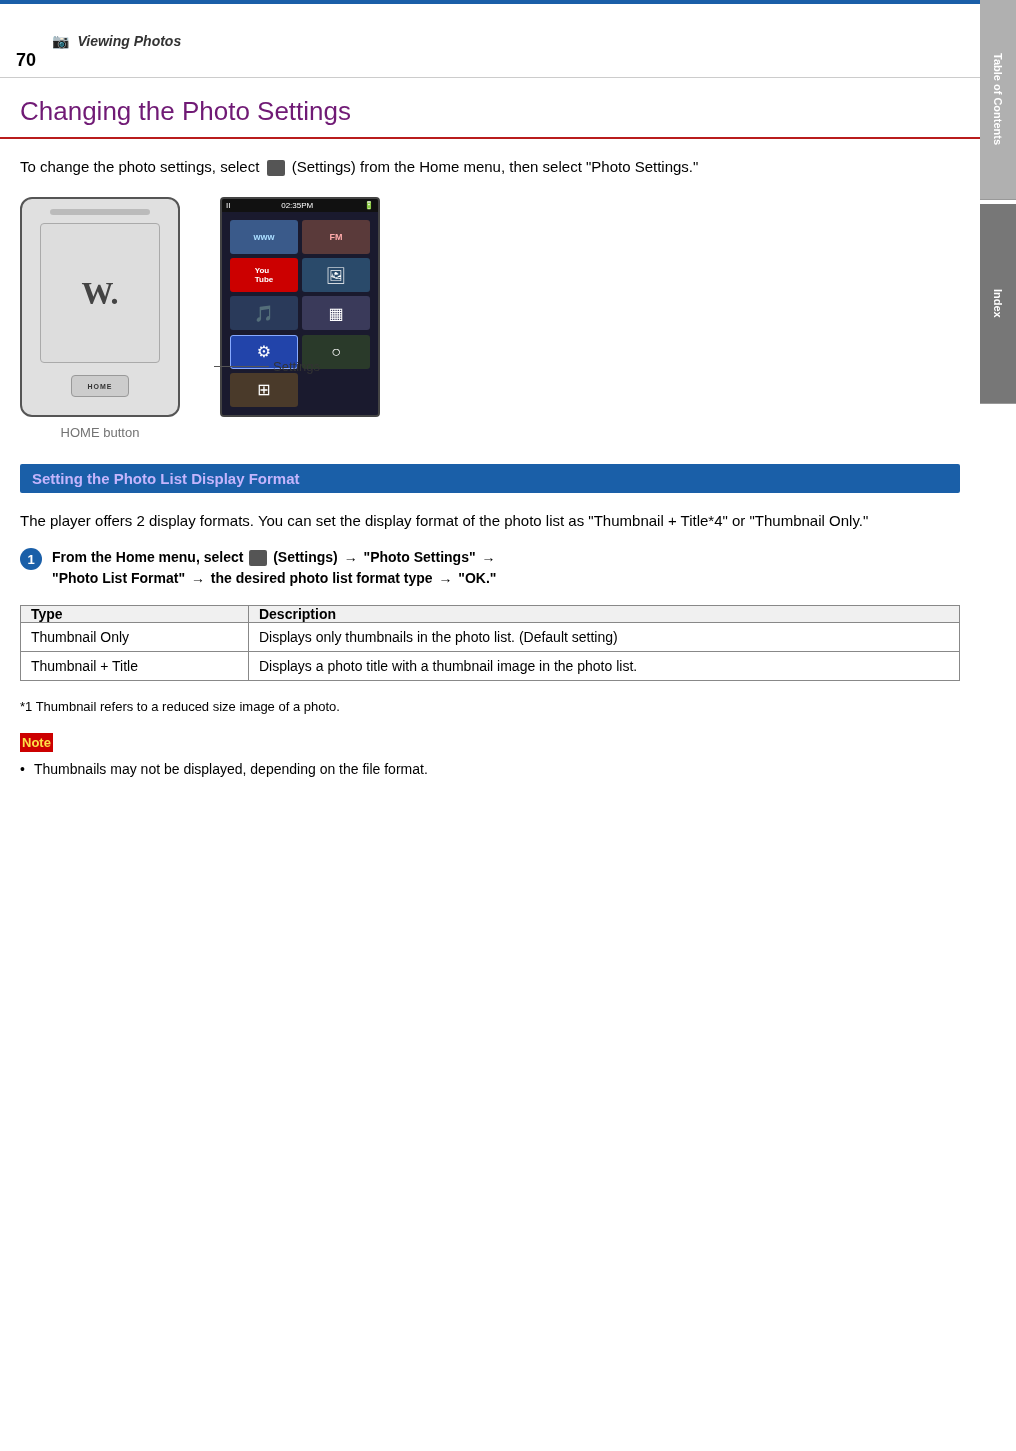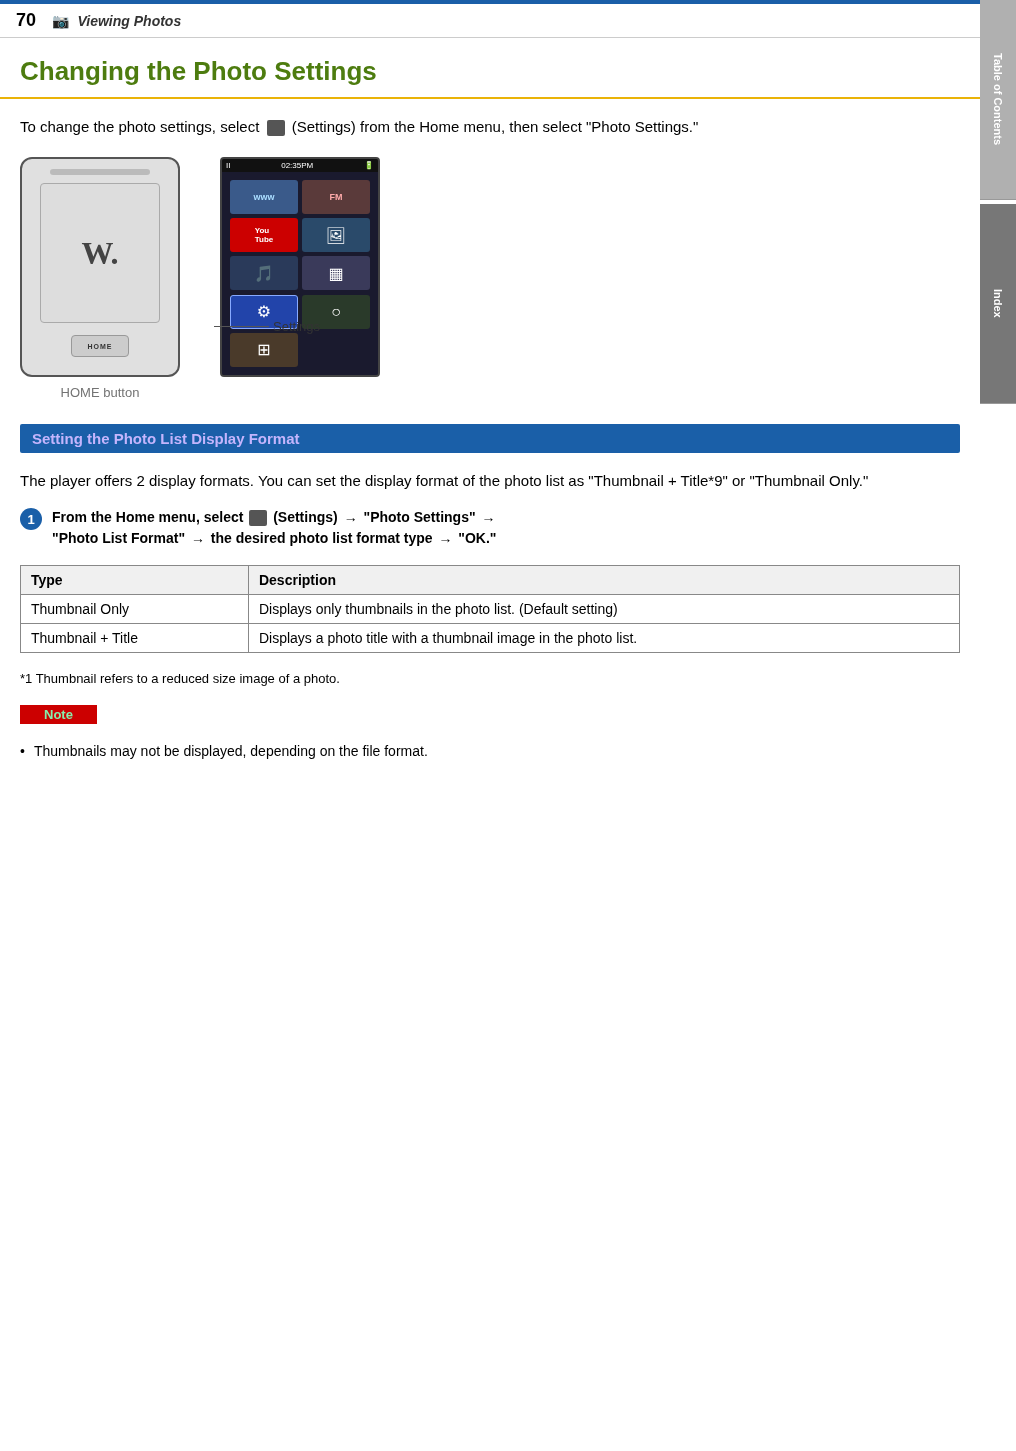--- a/index.html
+++ b/index.html
@@ -53,20 +53,21 @@
       display: flex;
       align-items: center;
       padding: 6px 16px;
       border-bottom: 1px solid #ccc;
       background: #fff;
     }
     .page-number {
       font-size: 18px;
       font-weight: bold;
       margin-right: 16px;
+      margin-top: 40px;
     }
     .page-icon {
       margin-right: 8px;
       font-size: 14px;
     }
     .page-section-title {
       font-size: 14px;
       font-style: italic;
       font-weight: bold;
       color: #333;
@@ -75,24 +76,24 @@
     
     .top-blue-line {
       height: 4px;
       background: #1a5fa8;
       margin-bottom: 0;
     }
 
     
     .chapter-heading {
       font-size: 26px;
-      font-weight: bold;
-      color: #4d7c0f;
+      font-weight: normal;
+      color: #701a75;
       padding: 18px 20px 10px 20px;
-      border-bottom: 2px solid #eab308;
+      border-bottom: 2px solid #b91c1c;
       margin-bottom: 16px;
     }
 
     
     .intro-para {
       padding: 0 20px;
       margin-bottom: 18px;
       line-height: 1.6;
     }
 
@@ -242,21 +243,21 @@
     
     .settings-table {
       margin: 0 20px 16px 20px;
       border-collapse: collapse;
       width: calc(100% - 40px);
       border: 1px solid #888;
     }
     .settings-table th {
       background: #f0f0f0;
       border: 1px solid #888;
-      padding: 6px 10px;
+      padding: 0 10px;
       text-align: left;
       font-size: 14px;
     }
     .settings-table td {
       border: 1px solid #888;
       padding: 6px 10px;
       font-size: 14px;
       vertical-align: top;
     }
 
@@ -268,25 +269,25 @@
       line-height: 1.5;
     }
 
     
     .note-box {
       margin: 0 20px;
     }
     .note-label {
       display: inline-block;
       background: #cc0000;
-      color: #86efac;
+      color: #fde047;
       font-size: 13px;
       font-weight: bold;
-      padding: 2px 24px;
-      margin-bottom: 16px;
+      padding: 2px 2px;
+      margin-bottom: 6px;
     }
     .note-content {
       font-size: 14px;
       line-height: 1.6;
     }
     .note-content li {
       list-style: none;
       padding-left: 14px;
       position: relative;
     }
@@ -375,21 +376,21 @@
           <div style="width:55px;height:1px;background:#555;"></div>
           <span style="font-size:13px;color:#333;margin-left:4px;">Settings</span>
         </div>
       </div>
     </div>
 
   </div>
 
   <div class="section-box">Setting the Photo List Display Format</div>
 
-  <p class="step-para">The player offers 2 display formats. You can set the display format of the photo list as "Thumbnail + Title*9" or "Thumbnail Only."</p>
+  <p class="step-para">The player offers 2 display formats. You can set the display format of the photo list as "Thumbnail + Title*4" or "Thumbnail Only."</p>
 
   <div class="numbered-step">
     <div class="step-number-circle">
       <span>1</span>
     </div>
     <div class="step-text">
       From the Home menu, select
       <span style="display:inline-block;width:18px;height:16px;background:#555;border-radius:2px;vertical-align:middle;margin:0 2px;"></span>
       (Settings) <span class="arrow">→</span> <strong>"Photo Settings"</strong> <span class="arrow">→</span><br>
       <strong>"Photo List Format"</strong> <span class="arrow">→</span> <strong>the desired photo list format type</strong> <span class="arrow">→</span> <strong>"OK."</strong>

